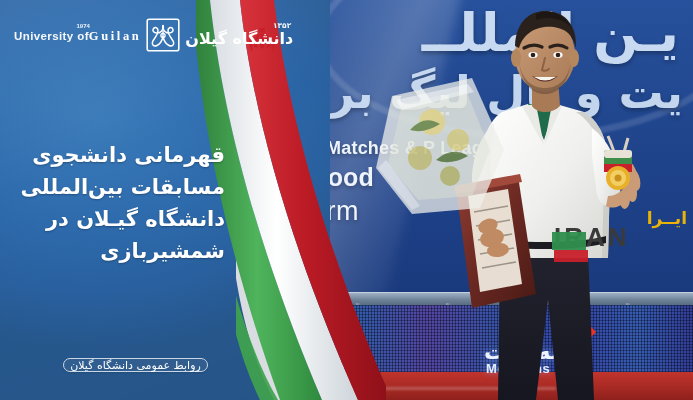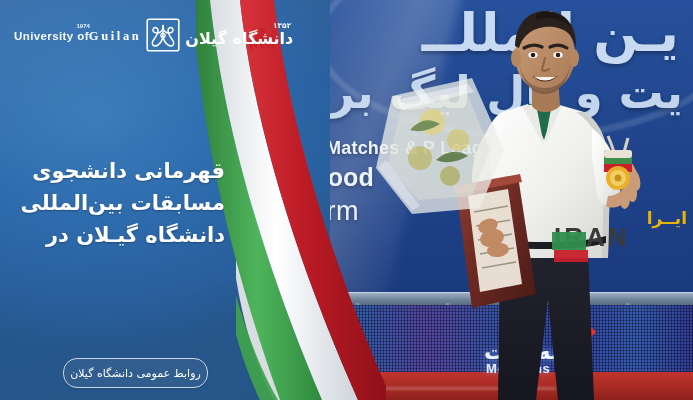--- a/index.html
+++ b/index.html
@@ -100,38 +100,38 @@
     color: #ffffff;
     font-weight: bold;
     white-space: nowrap;
     line-height: 1.1;
   }
 
   
   .headline {
     position: absolute;
     right: 468px;            
-    top: 156px;
+    top: 140px;
     width: 215px;
     direction: rtl;
     text-align: right;
     z-index: 8;
     color: #ffffff;
     font-size: 21px;
     font-weight: bold;
     line-height: 1.52;
     text-shadow: 0 1px 2px rgba(0,0,0,0.28);
   }
   .headline .hl-line { display: block; white-space: nowrap; }
 
   
   .pr-pill {
     position: absolute;
     left: 63px; top: 358px;
-    width: 145px; height: 30px;
+    width: 145px; height: 14px;
     border: 1px solid #c9d6e3;
     border-radius: 14px;
     background: rgba(255,255,255,0.05);
     display: flex;
     align-items: center;
     justify-content: center;
     direction: rtl;
     z-index: 8;
     box-shadow: 0 1px 2px rgba(0,0,0,0.12);
   }
@@ -526,19 +526,20 @@
     <div class="logo-fa">
       <div class="fa-year">۱۳۵۲</div>
       <div class="fa-name">دانشگاه گیلان</div>
     </div>
   </div>
 
   <div class="headline">
     <span class="hl-line">قهرمانی دانشجوی</span>
     <span class="hl-line">مسابقات بین‌المللی</span>
     <span class="hl-line">دانشگاه گیـلان در</span>
+    <span class="hl-line">شمشیربازی</span>
   </div>
 
   <div class="pr-pill">
     <span>روابط عمومی دانشگاه گیلان</span>
   </div>
 
 </div>
 
 </body></html>

